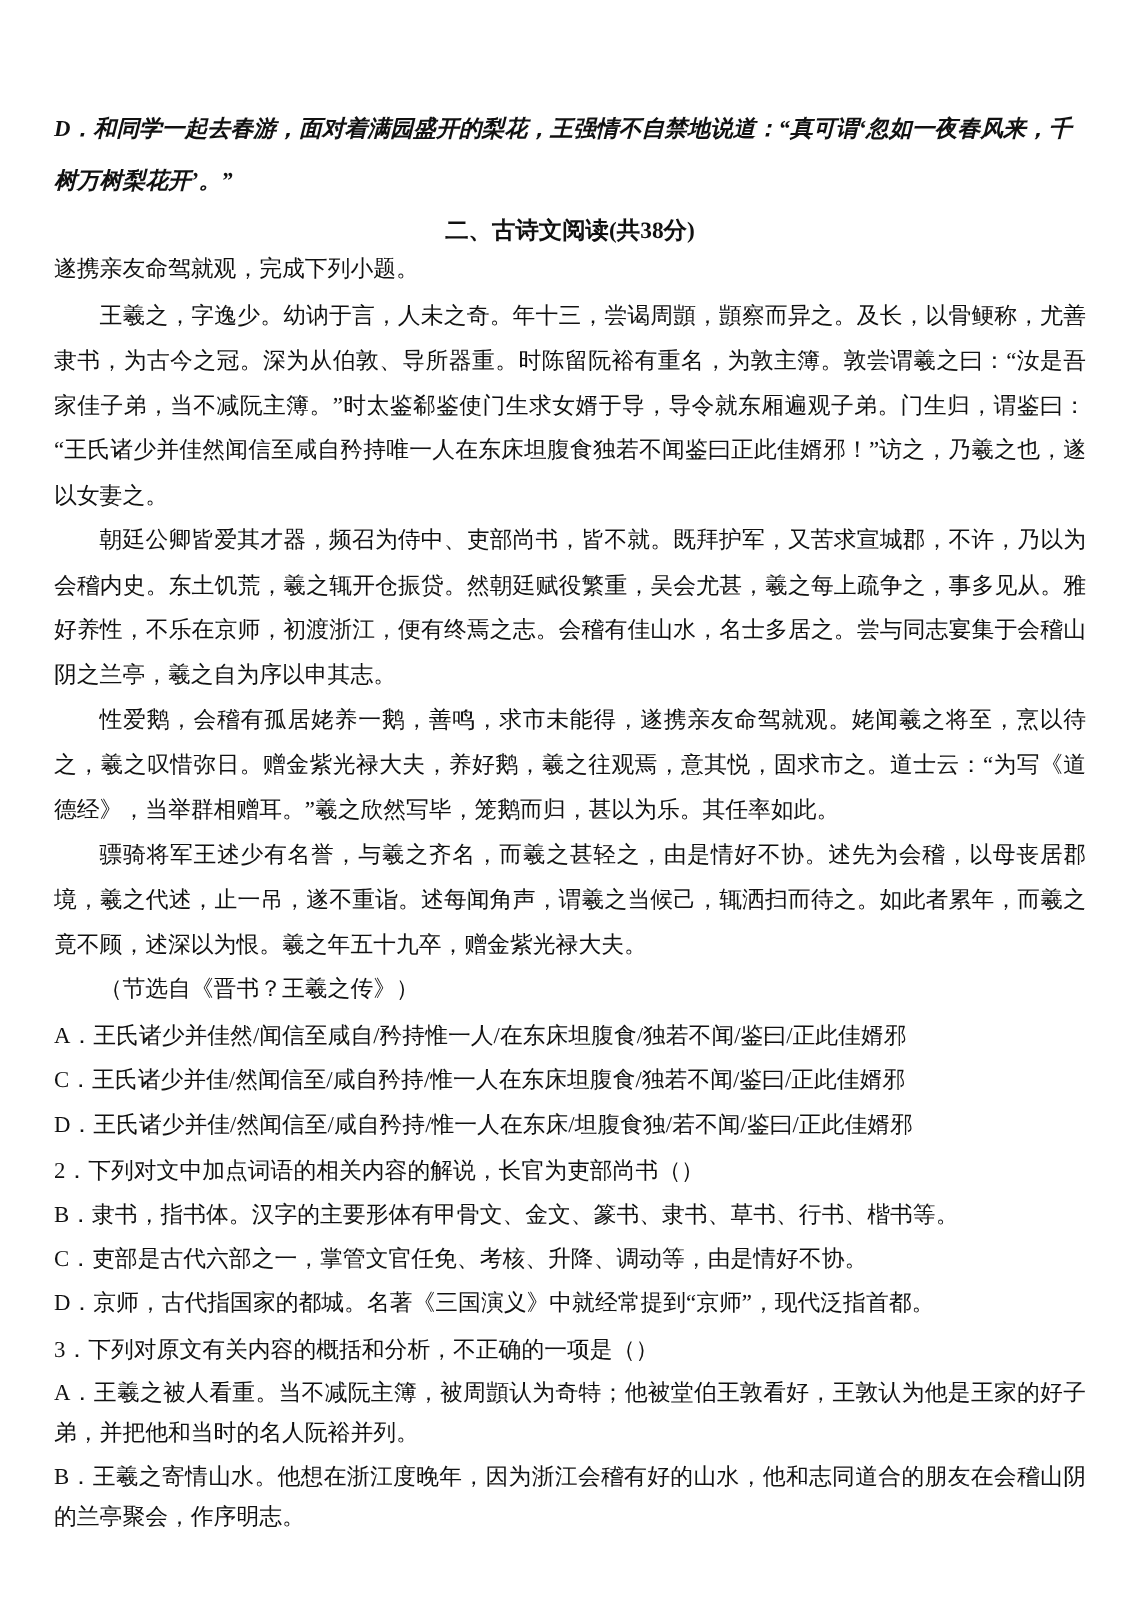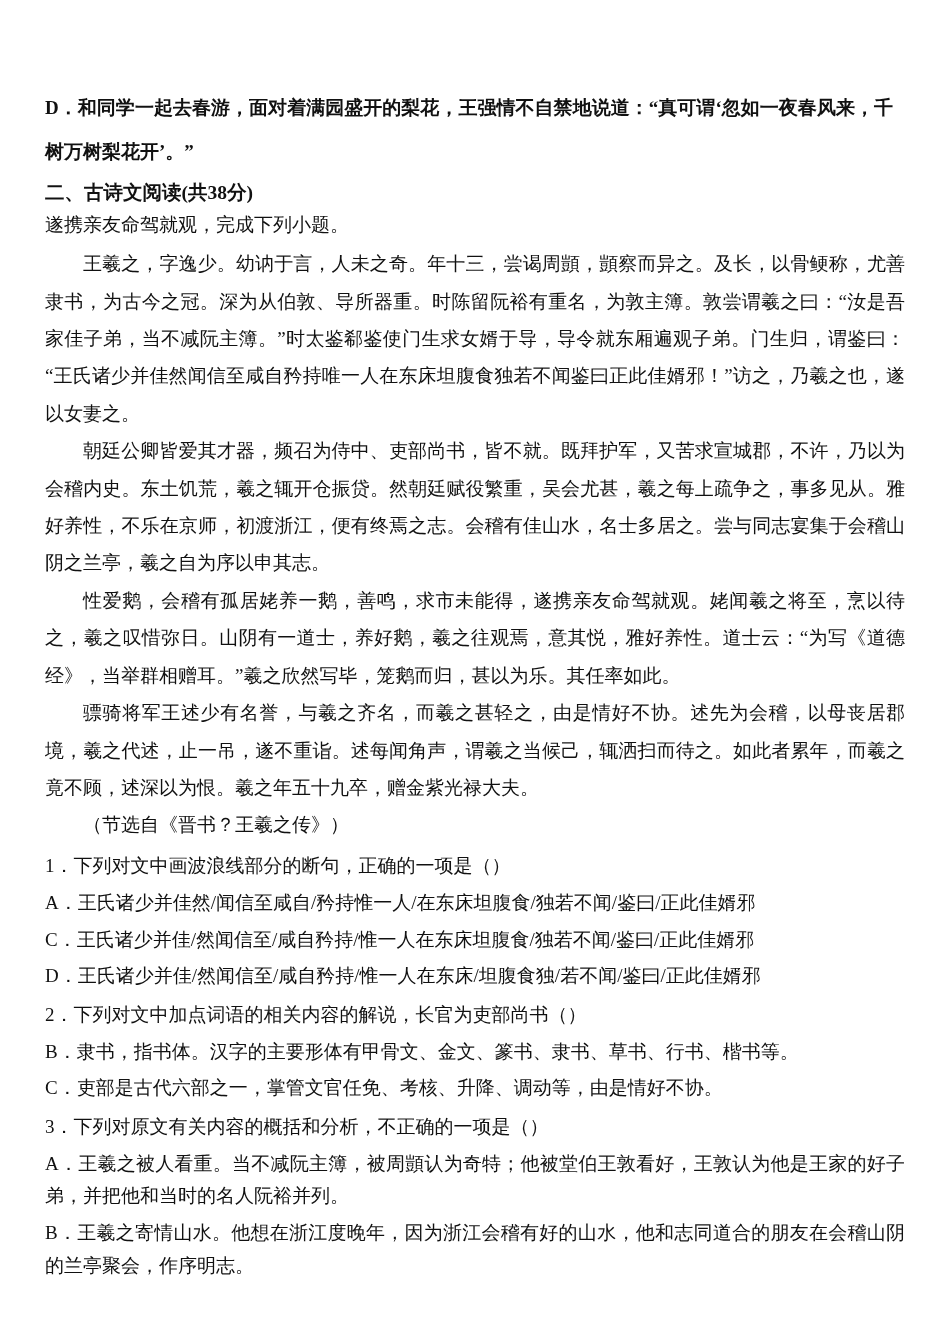--- a/index.html
+++ b/index.html
@@ -16,26 +16,28 @@
     background: #ffffff;
     color: #111111;
     font-family: "Liberation Serif", "DejaVu Serif", serif;
     font-size: 19px;
   }
   .carryover {
     font-weight: bold;
     line-height: 2.3;
     text-align: justify;
     margin: 0 12px 6px 0;
+    font-style: italic;
   }
   .section-heading {
     font-size: 19.5px;
     font-weight: bold;
     line-height: 1.45;
     margin: 4px 0 0 0;
+    text-align: center;
   }
   .instruction {
     line-height: 1.55;
     margin: 2px 0 6px 0;
   }
   .passage p {
     margin: 0;
     text-indent: 2em;
     text-align: justify;
     line-height: 1.97;
@@ -69,37 +71,37 @@
 
   <p class="carryover"><span>D．</span><span>和同学一起去春游，面对着满园盛开的梨花，王强情不自禁地说道：“真可谓‘忽如一夜春风来，千树万树梨花开’。”</span></p>
 
   <h2 class="section-heading">二、古诗文阅读(共38分)</h2>
 
   <p class="instruction">遂携亲友命驾就观，完成下列小题。</p>
 
   <div class="passage" id="passage">
       <p><span>王羲之，字逸少。幼讷于言，人未之奇。年十三，尝谒周顗，顗察而异之。及长，以骨鲠称，尤善隶书，为古今之冠。深为从伯敦、导所器重。时陈留阮裕有重名，为敦主簿。敦尝谓羲之曰：“汝是吾家佳子弟，当不减阮主簿。”时太鉴郗鉴使门生求女婿于导，导令就东厢遍观子弟。门生归，谓鉴曰：“</span><span class="uline">王氏诸少并佳然闻信至咸自矜持唯一人在东床坦腹食独若不闻鉴曰正此佳婿邪！</span><span>”访之，乃羲之也，遂以女妻之。</span></p>
       <p><span>朝廷公卿皆爱其才器，频召为侍中、吏部尚书，皆不就。既拜护军，又苦求宣城郡，不许，乃以为会稽内史。东土饥荒，羲之辄开仓振贷。</span><span class="uline">然朝廷赋役繁重，吴会尤甚，羲之每上疏争之，事多见从</span><span>。雅好养性，不乐在京师，初渡浙江，便有终焉之志。会稽有佳山水，名士多居之。尝与同志宴集于会稽山阴之兰亭，羲之自为序以申其志。</span></p>
-      <p><span>性爱鹅，会稽有孤居姥养一鹅，善鸣，求市未能得，遂携亲友命驾就观。姥闻羲之将至，烹以待之，羲之叹惜弥日。</span><span class="uline">山阴有一道士，养好鹅，羲之往观焉，意其悦，雅好养性</span><span>。道士云：“为写《道德经》，当举群相赠耳。”羲之欣然写毕，笼鹅而归，甚以为乐。其任率如此。</span></p>
+      <p><span>性爱鹅，会稽有孤居姥养一鹅，善鸣，求市未能得，遂携亲友命驾就观。姥闻羲之将至，烹以待之，羲之叹惜弥日。</span><span class="uline">赠金紫光禄大夫，养好鹅，羲之往观焉，意其悦，固求市之</span><span>。道士云：“为写《道德经》，当举群相赠耳。”羲之欣然写毕，笼鹅而归，甚以为乐。其任率如此。</span></p>
       <p><span>骠骑将军王述少有名誉，与羲之齐名，而羲之甚轻之，由是情好不协。述先为会稽，以母丧居郡境，羲之代述，止一吊，遂不重诣。述每闻角声，谓羲之当候己，辄洒扫而待之。如此者累年，而羲之竟不顾，述深以为恨。羲之年五十九卒，赠金紫光禄大夫。</span></p>
     </div>
 
   <p class="source">（节选自《晋书？王羲之传》）</p>
 
   <div id="questions">
       <div class="question">
-        <p class="q-stem"><span>1．</span><span>下列对文中画波浪线部分的断句，正确的一项是（）</span></p>
         <p class="option"><span>A．</span><span>王氏诸少并佳然/闻信至咸自/矜持惟一人/在东床坦腹食/独若不闻/鉴曰/正此佳婿邪</span></p>
         <p class="option"><span>C．</span><span>王氏诸少并佳/然闻信至/咸自矜持/惟一人在东床坦腹食/独若不闻/鉴曰/正此佳婿邪</span></p>
         <p class="option"><span>D．</span><span>王氏诸少并佳/然闻信至/咸自矜持/惟一人在东床/坦腹食独/若不闻/鉴曰/正此佳婿邪</span></p>
       </div>
       <div class="question">
         <p class="q-stem"><span>2．</span><span>下列对文中加点词语的相关内容的解说，长官为吏部尚书（）</span></p>
         <p class="option"><span>B．</span><span>隶书，指书体。汉字的主要形体有甲骨文、金文、篆书、隶书、草书、行书、楷书等。</span></p>
         <p class="option"><span>C．</span><span>吏部是古代六部之一，掌管文官任免、考核、升降、调动等，由是情好不协。</span></p>
+        <p class="option"><span>D．</span><span>京师，古代指国家的都城。名著《三国演义》中就经常提到“京师”，现代泛指首都。</span></p>
       </div>
       <div class="question">
         <p class="q-stem"><span>3．</span><span>下列对原文有关内容的概括和分析，不正确的一项是（）</span></p>
         <p class="option"><span>A．</span><span>王羲之被人看重。当不减阮主簿，被周顗认为奇特；他被堂伯王敦看好，王敦认为他是王家的好子弟，并把他和当时的名人阮裕并列。</span></p>
         <p class="option"><span>B．</span><span>王羲之寄情山水。他想在浙江度晚年，因为浙江会稽有好的山水，他和志同道合的朋友在会稽山阴的兰亭聚会，作序明志。</span></p>
       </div>
     </div>
 
 </div>
 

